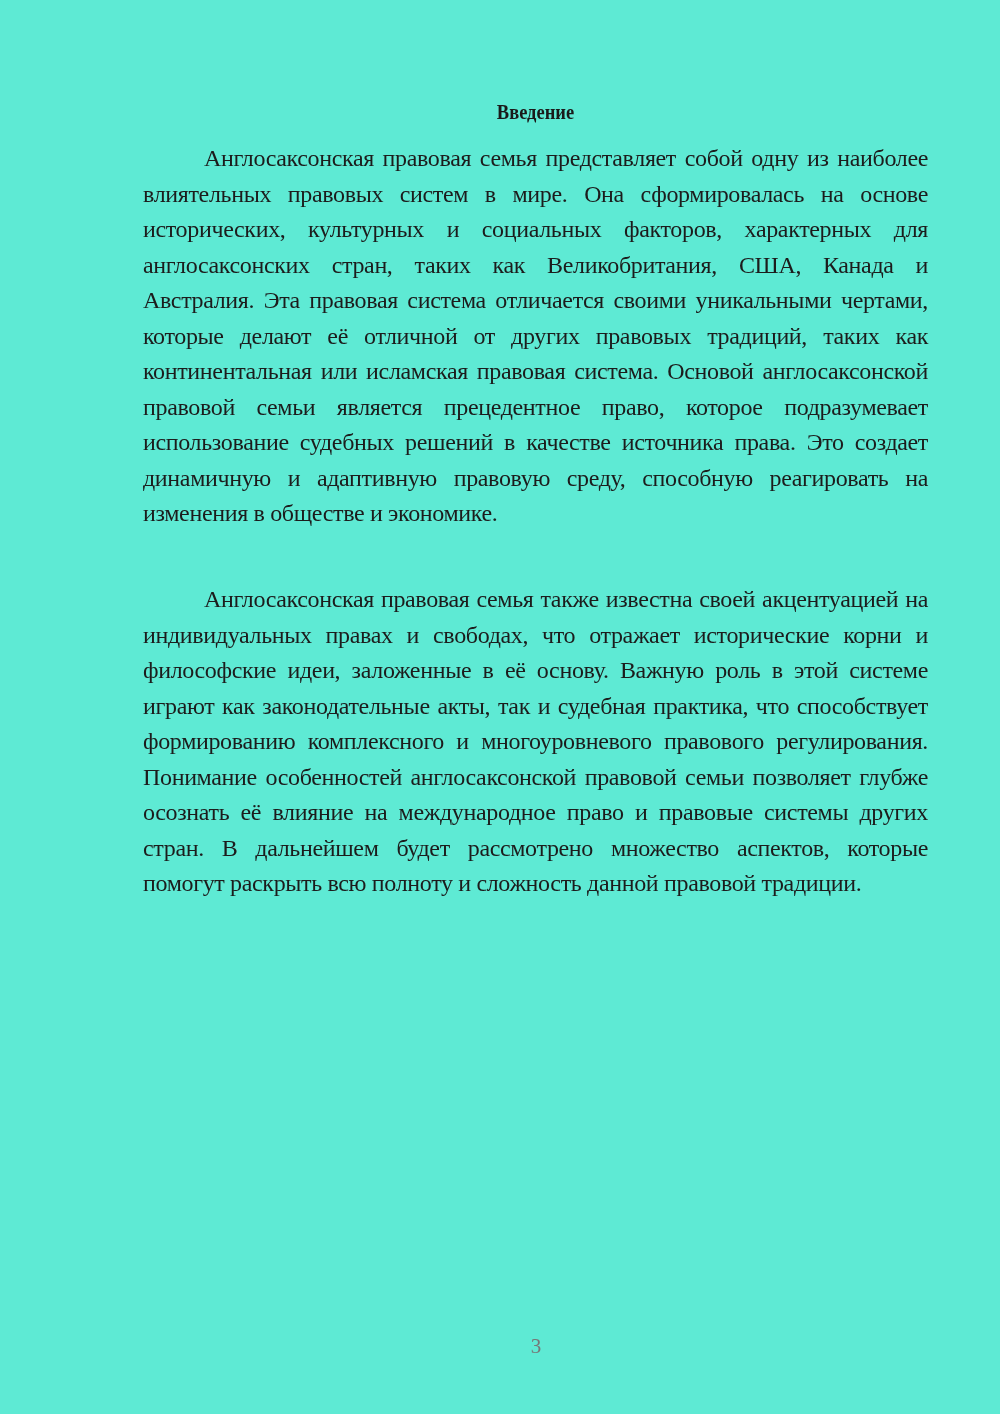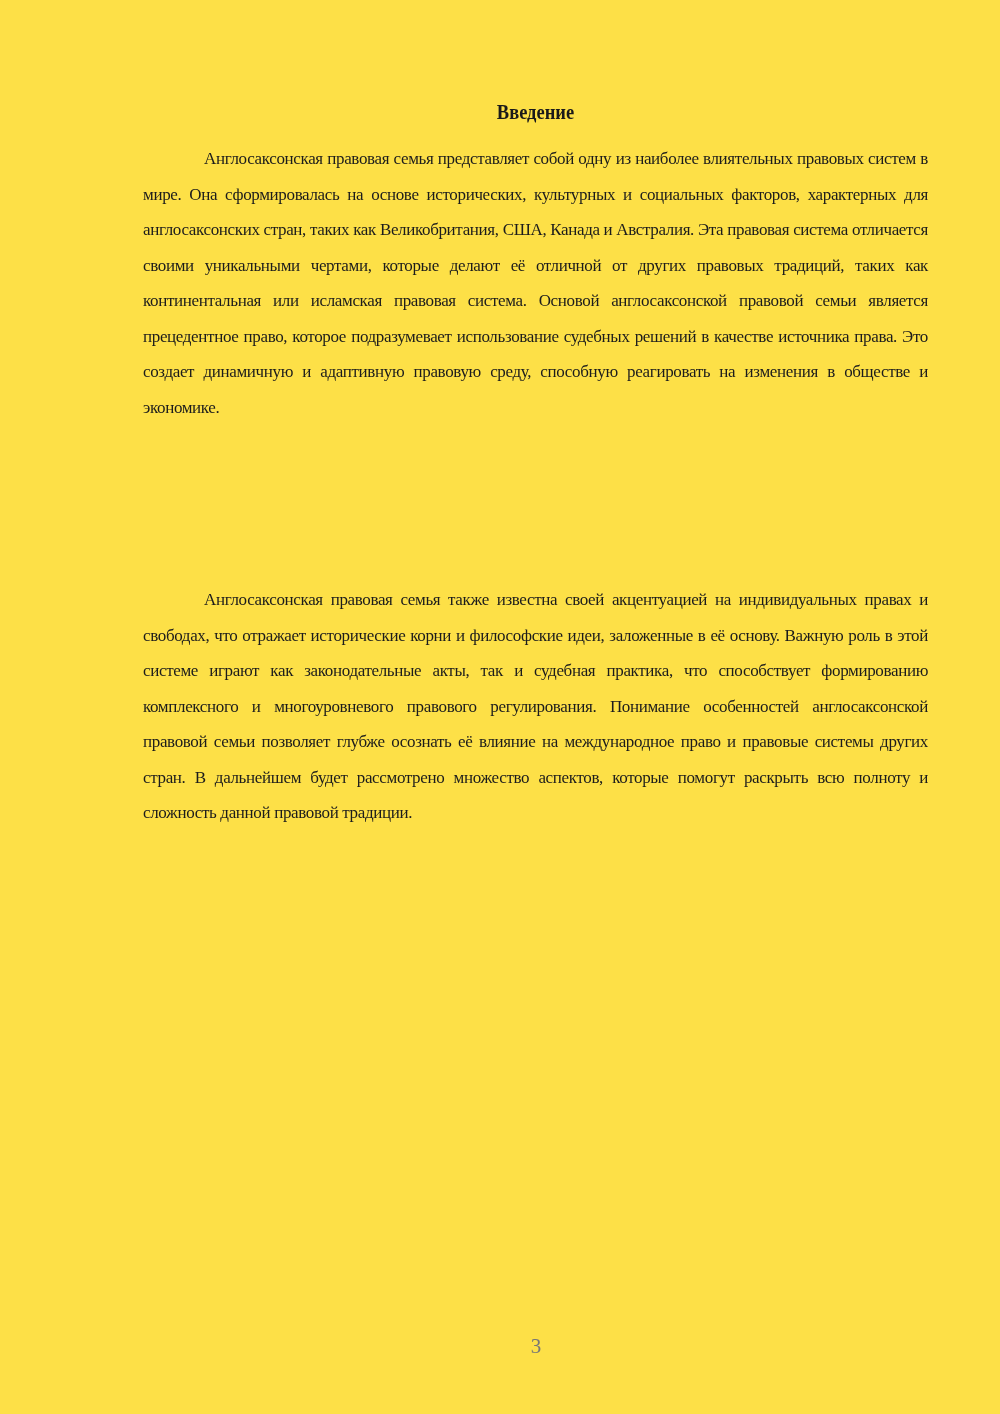--- a/index.html
+++ b/index.html
@@ -1,26 +1,26 @@
 <!DOCTYPE html>
 <html><head>
   <meta charset="utf-8">
   <style>
     html, body { margin: 0; padding: 0; background: #ffffff; }
     body { width: 1000px; height: 1414px; position: relative; overflow: hidden; }
-    .page { position: absolute; left: 0; top: 0; width: 1000px; height: 1414px; background: #fde047; }
+    .page { position: absolute; left: 0; top: 0; width: 1000px; height: 1414px; background: #5eead4; }
     .title {
       position: absolute; left: 143px; width: 785px; top: 98px;
       text-align: center; font-family: "Liberation Serif", serif;
       font-weight: bold; font-size: 21px; color: #1a1a1a; line-height: 28px;
       transform: scaleX(0.88);
     }
     .para {
       position: absolute; left: 143px; width: 785px;
-      font-family: "Liberation Serif", serif; font-size: 17px; color: #1c1c1c;
+      font-family: "Liberation Serif", serif; font-size: 24px; color: #1c1c1c;
       line-height: 35.5px; text-align: justify; text-indent: 61px;
       margin: 0; letter-spacing: -0.35px;
     }
     .p1 { top: 141px; }
     .p2 { top: 550px; margin-top: 32px; }
     .page-number {
       position: absolute; left: 0; width: 1000px; top: 1334px; text-align: center;
       font-family: "Liberation Serif", serif; font-size: 21px; color: #777777; padding-left: 72px; box-sizing: border-box;
     }
   </style>

